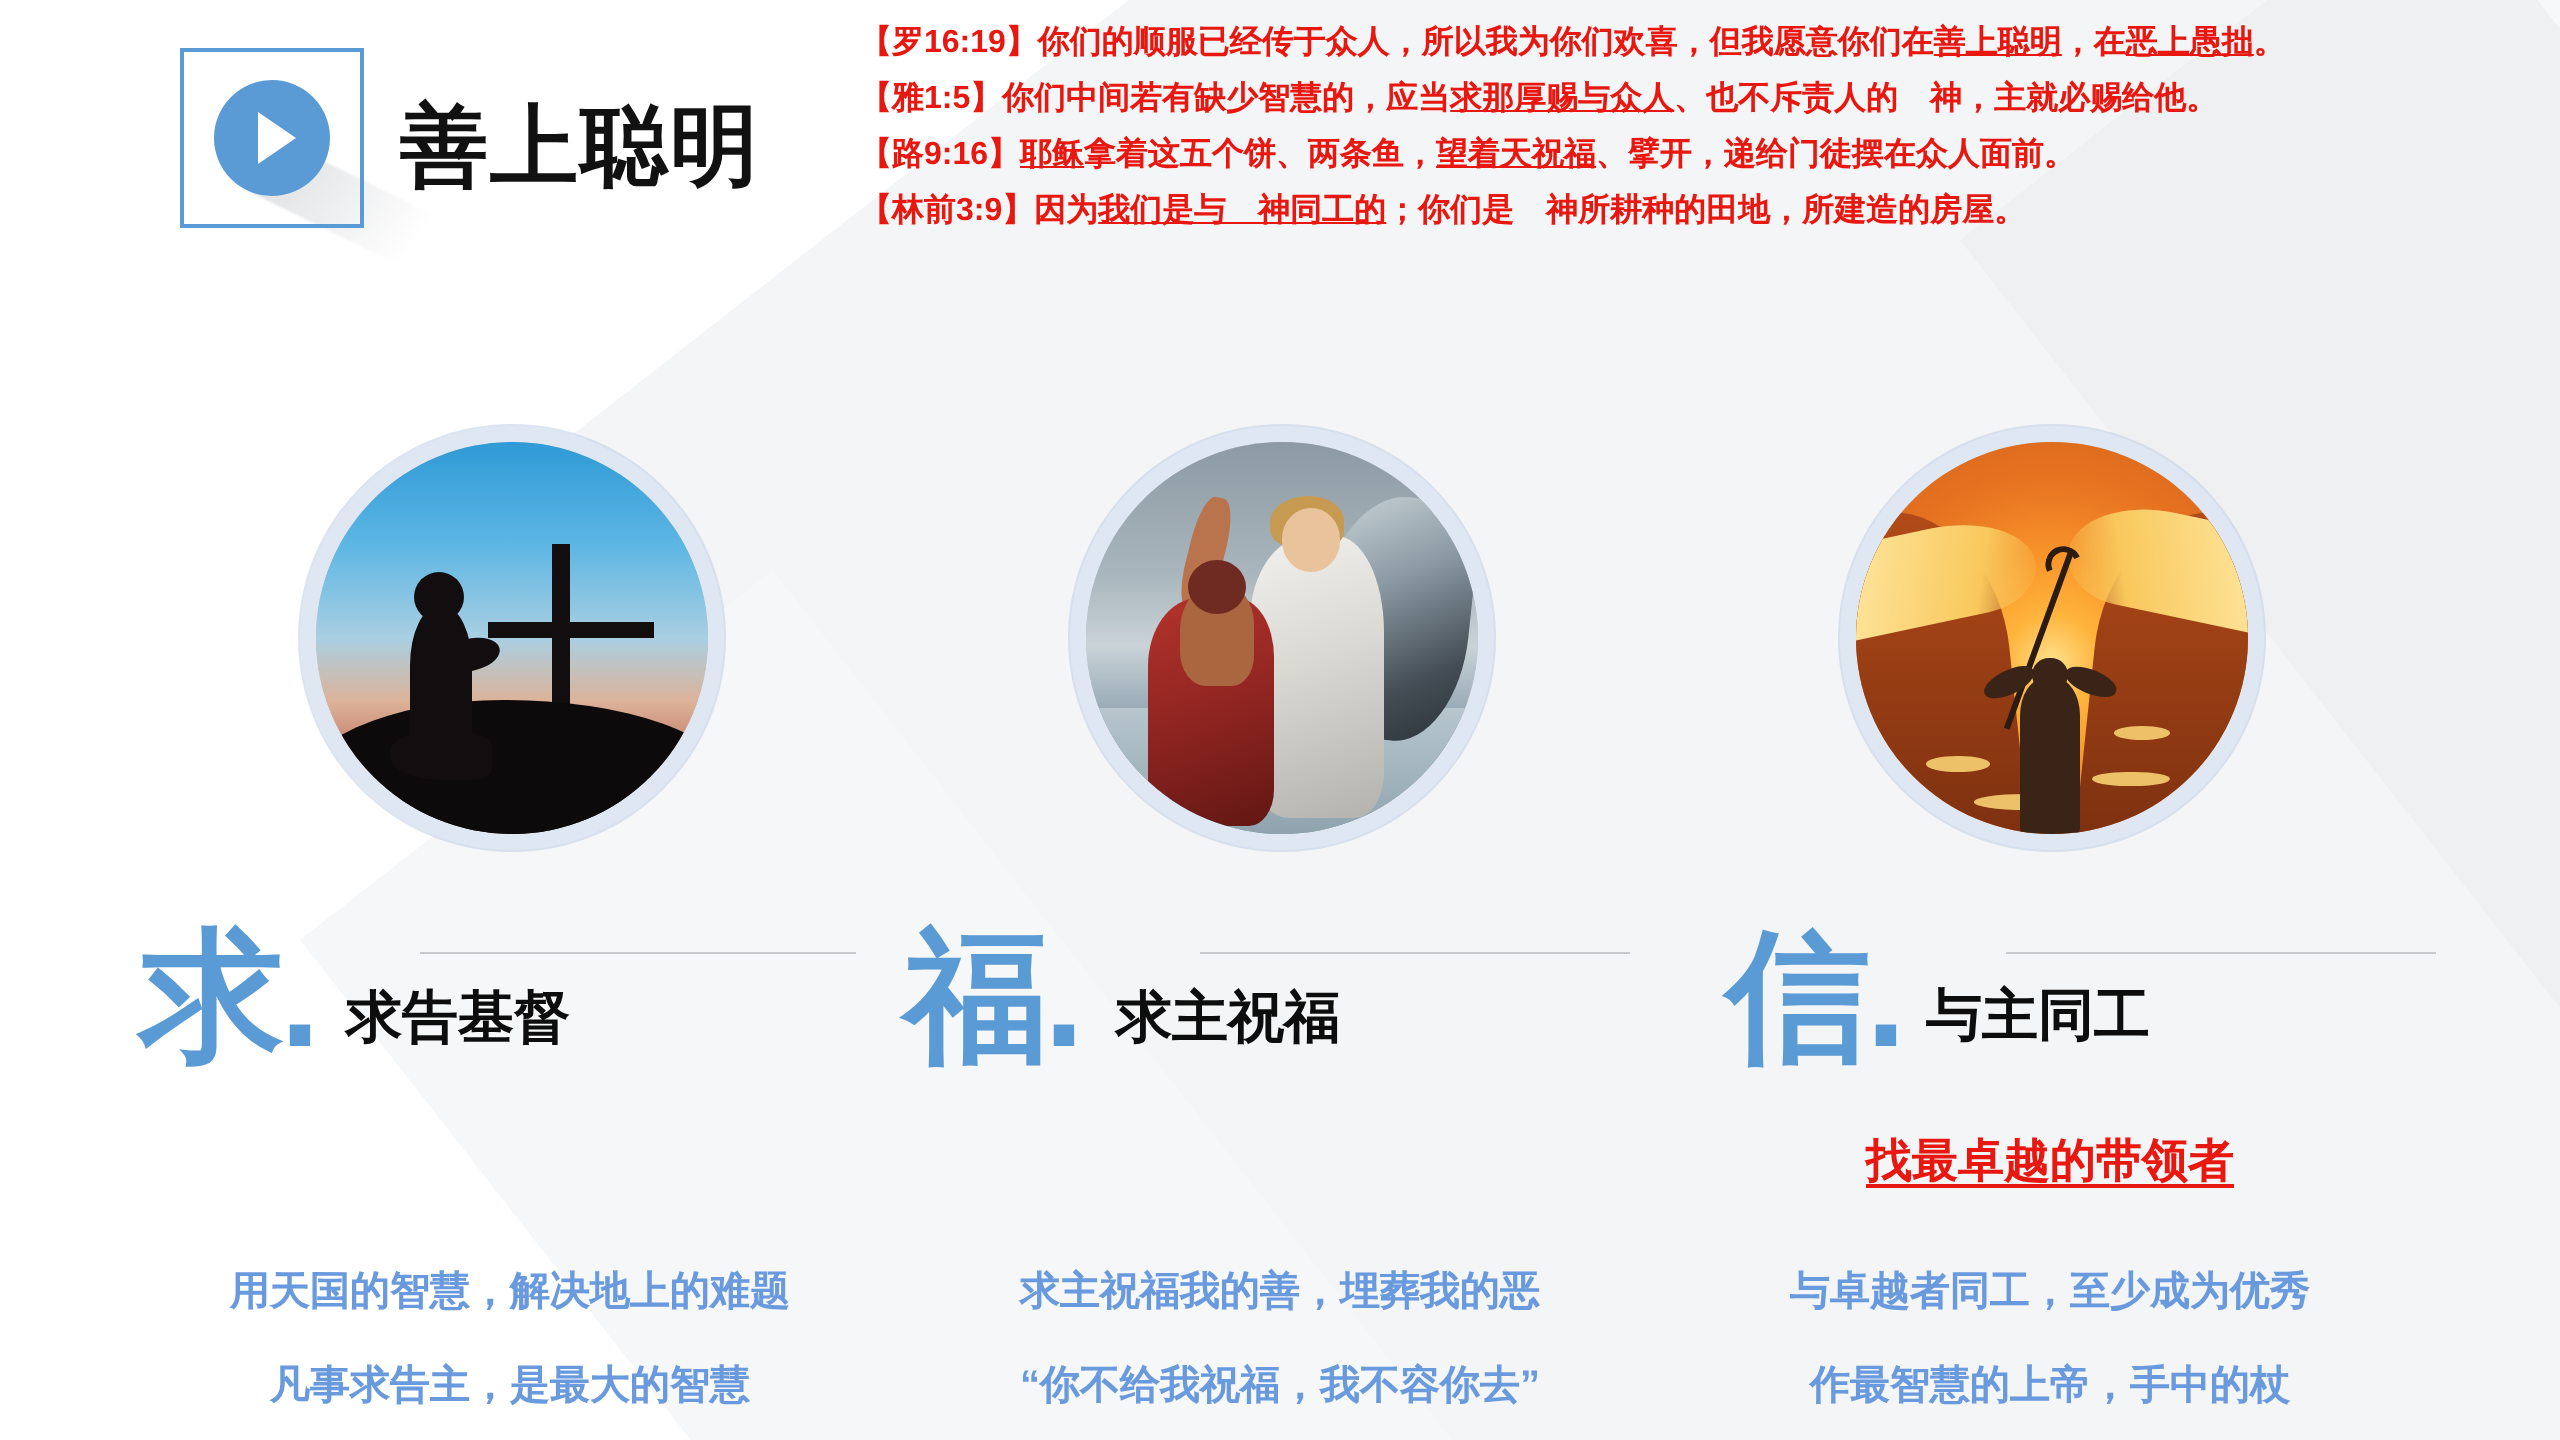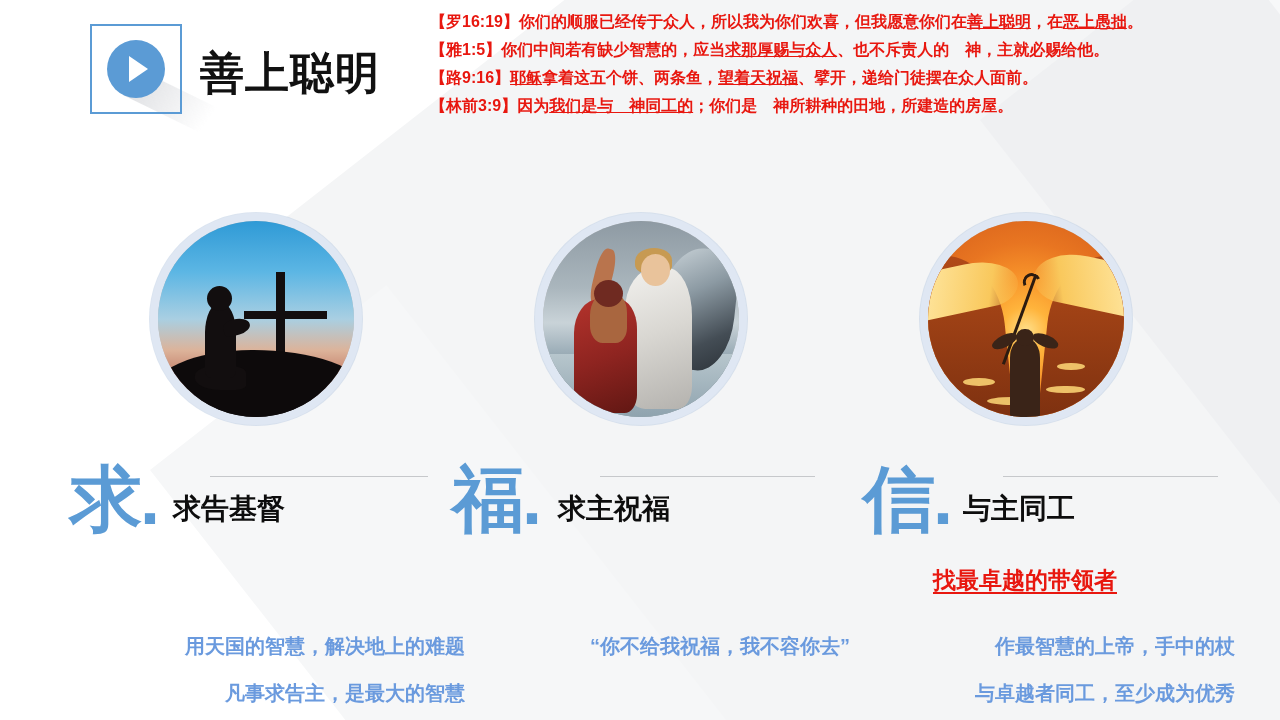--- a/index.html
+++ b/index.html
@@ -508,21 +508,21 @@
     color: #e8170f;
     text-decoration: underline;
     text-underline-offset: 4px;
   }
 
   .blue-lines {
     position: absolute;
     top: 418px;
     left: 0;
     width: 420px;
-    text-align: right;
+    text-align: center;
     color: #6a9ade;
     font-size: 20px;
     font-weight: bold;
     line-height: 47px;
   }
   .blue-lines div { white-space: nowrap; }
 
   
   .col-2 .big-char { left: 22px; }
   .col-2 .sub-title { left: 128px; }
@@ -599,20 +599,21 @@
             <div class="robe-red"></div>
             <div class="man-back"></div>
             <div class="man-head"></div>
           </div>
         </div>
       </div>
       <div class="head-rule"></div>
       <div class="big-char">福.</div>
       <div class="sub-title">求主祝福</div>
       <div class="blue-lines">
+        <div>求主祝福我的善，埋葬我的恶</div>
         <div>“你不给我祝福，我不容你去”</div>
       </div>
     </div>
 
     <div class="col col-3">
       <div class="circle-wrap">
         <div class="circle-img">
           <div class="art-sea">
             <div class="wall wall-l"></div>
             <div class="wall wall-r"></div>
@@ -628,19 +629,19 @@
             <div class="figure-body"></div>
             <div class="figure-head"></div>
           </div>
         </div>
       </div>
       <div class="head-rule"></div>
       <div class="big-char">信.</div>
       <div class="sub-title">与主同工</div>
       <div class="red-line">找最卓越的带领者</div>
       <div class="blue-lines">
+        <div>与卓越者同工，至少成为优秀</div>
         <div>作最智慧的上帝，手中的杖</div>
-        <div>与卓越者同工，至少成为优秀</div>
       </div>
     </div>
 
   </div>
 </div>
 
 </body></html>

